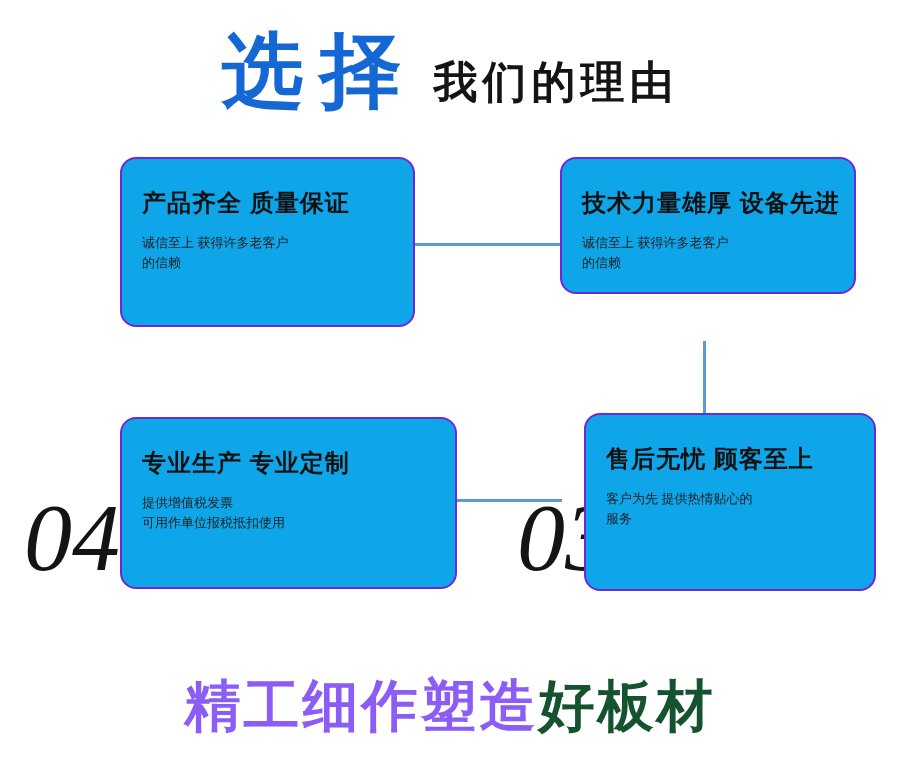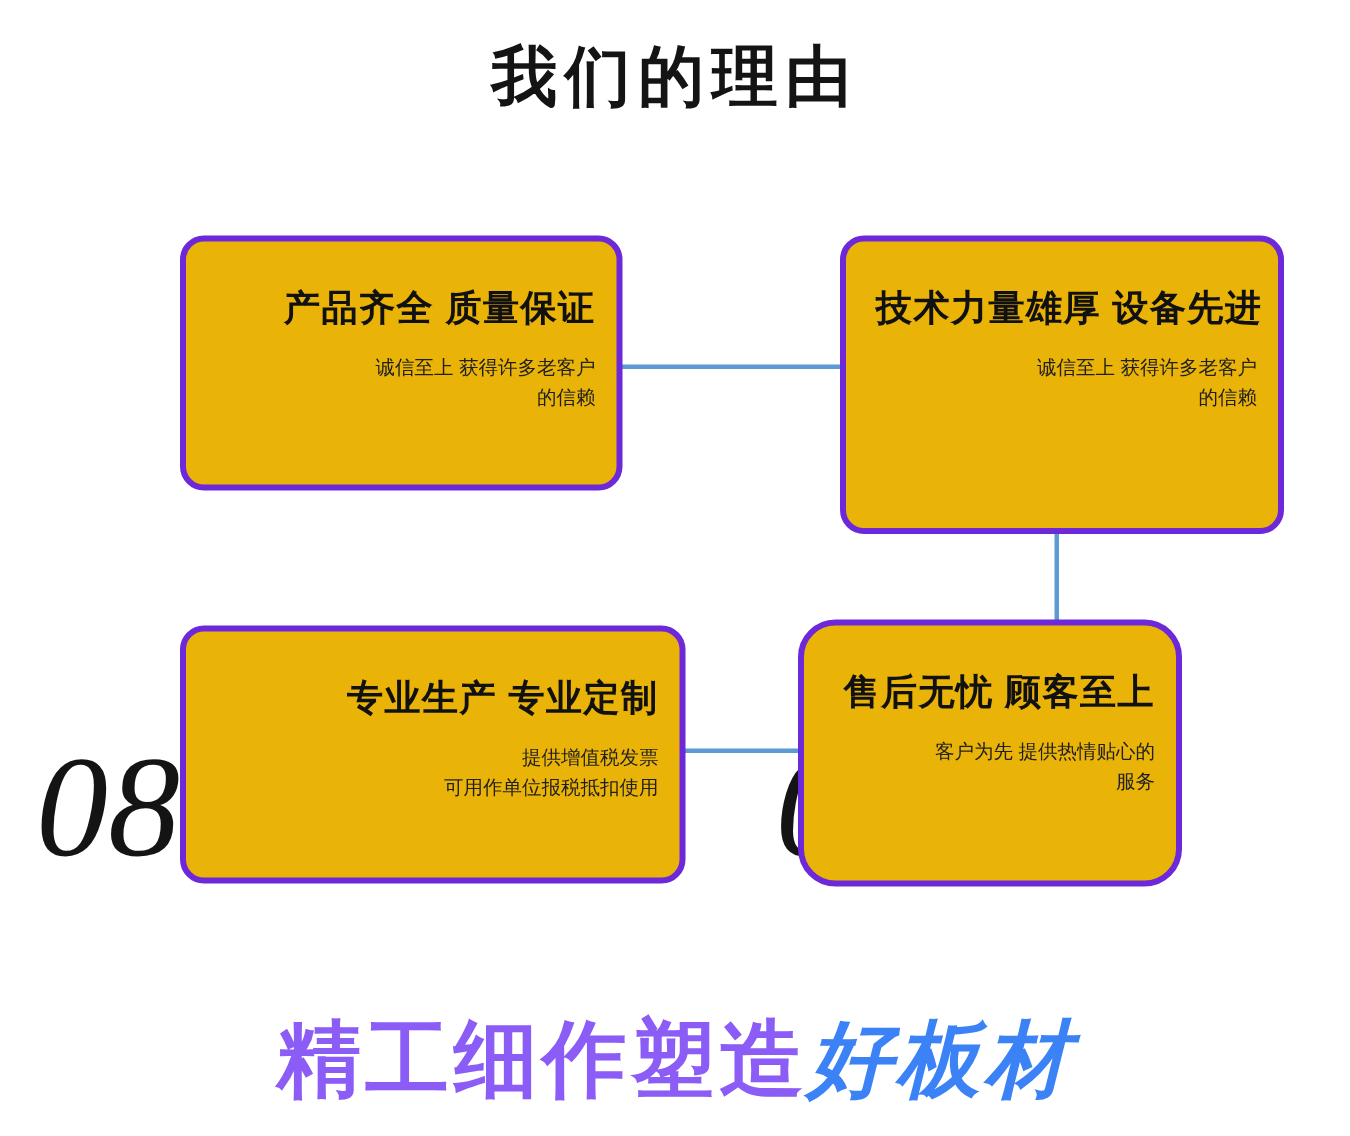--- a/index.html
+++ b/index.html
@@ -21,29 +21,28 @@
     letter-spacing: 16px; line-height: 1;
   }
   .title-rest {
     color: #141414; font-size: 44px; font-weight: 700;
     letter-spacing: 5px; line-height: 1; padding-bottom: 7px; font-family: Liberation Serif, serif;
   }
 
   
   .card {
     position: absolute;
-    background: #eab308;
-    border: 4px solid #6d28d9;
+    background: #0ea5e9;
+    border: 2px solid #6d28d9;
     border-radius: 16px;
     padding: 28px 14px 0 20px;
-    text-align: right;
   }
   #card-1 { left: 120px; top: 157px; width: 295px; height: 170px; }
-  #card-2 { left: 560px; top: 157px; width: 296px; height: 199px; }
-  #card-3 { left: 532px; top: 413px; width: 256px; height: 178px; border-radius: 25px; }
+  #card-2 { left: 560px; top: 157px; width: 296px; height: 137px; }
+  #card-3 { left: 584px; top: 413px; width: 292px; height: 178px; }
   #card-4 { left: 120px; top: 417px; width: 337px; height: 172px; }
   .card-title {
     font-size: 24px; font-weight: 700; color: #111111;
     letter-spacing: 1px; margin-bottom: 14px; white-space: nowrap;
   }
   .card-body {
     font-size: 13px; color: #1f1f1f; line-height: 1.5;
     white-space: pre-line;
   }
 
@@ -68,37 +67,38 @@
   #conn-right  { left: 703px; top: 341px; width: 3px;  height: 74px; }
   #conn-bottom { left: 413px; top: 499px; width: 149px; height: 3px; }
 
   
   .footer {
     position: absolute; top: 678px; left: 0; width: 100%;
     text-align: center; font-weight: 700; font-size: 56px;
     letter-spacing: 3px; line-height: 1;
   }
   .footer-dark   { color: #8b5cf6; }
-  .footer-accent { color: #3b82f6; font-style: italic; }
+  .footer-accent { color: #14532d; }
 </style>
 </head>
 <body>
 
 <div class="page">
 
   <header class="header">
+    <span class="title-highlight">选择</span>
     <span class="title-rest">我们的理由</span>
   </header>
 
   <div class="connector" id="conn-top"></div>
   <div class="connector" id="conn-right"></div>
   <div class="connector" id="conn-bottom"></div>
 
   <div class="step-number" id="num-3">03</div>
-  <div class="step-number" id="num-4">08</div>
+  <div class="step-number" id="num-4">04</div>
 
   <section class="card" id="card-1">
     <h3 class="card-title">产品齐全 质量保证</h3>
     <p class="card-body">诚信至上 获得许多老客户
 的信赖</p>
   </section>
 
   <section class="card" id="card-2">
     <h3 class="card-title">技术力量雄厚 设备先进</h3>
     <p class="card-body">诚信至上 获得许多老客户

